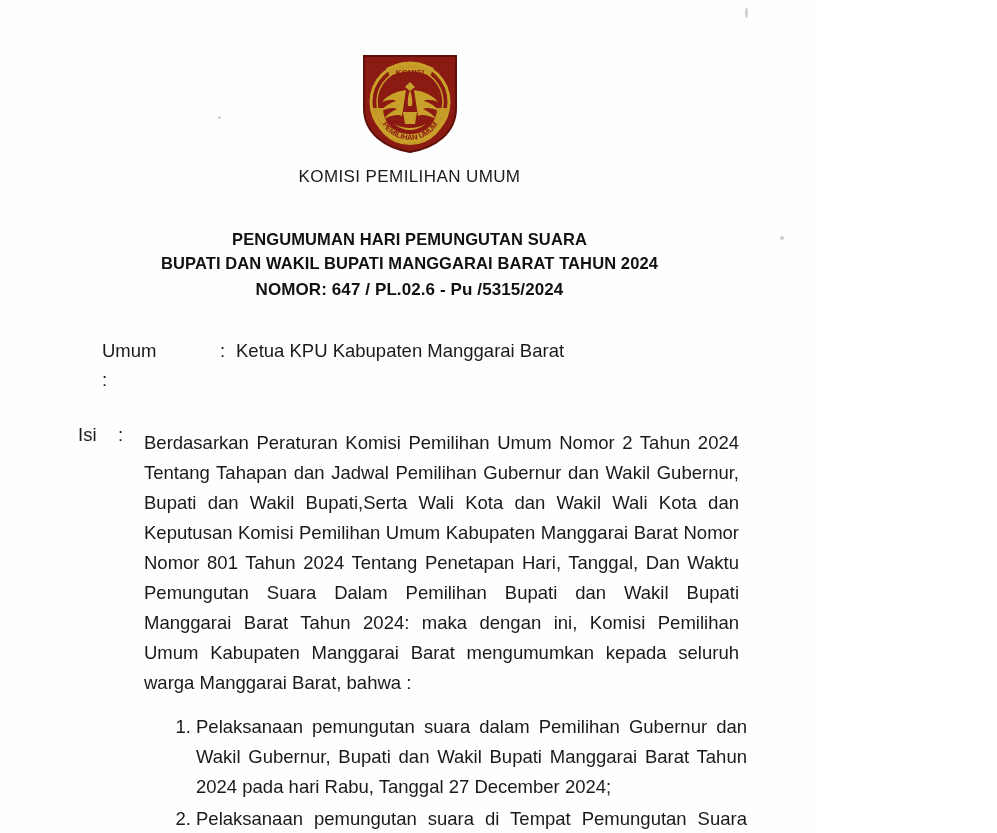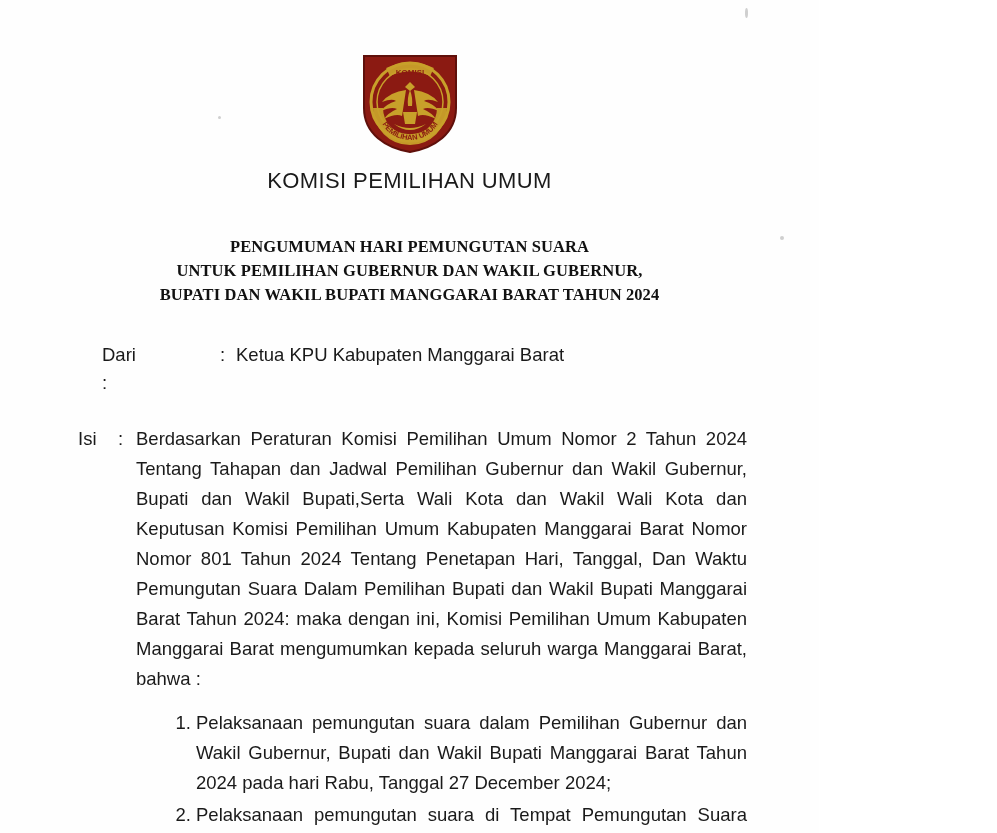--- a/index.html
+++ b/index.html
@@ -36,37 +36,36 @@
   }
   .logo svg { display: block; }
 
   
   .institution {
     text-align: center;
     margin-top: 12px;
     line-height: 1.32;
   }
   .institution .line {
-    font-size: 22px;
+    font-size: 17px;
     letter-spacing: 0.4px;
     color: #1a1a1a;
   }
 
   
   .announcement {
     text-align: center;
     margin-top: 40px;
     font-weight: bold;
     line-height: 1.45;
   }
   .announcement .t-line {
     font-size: 16.5px;
     letter-spacing: 0.1px;
     color: #111111;
-    font-family: Liberation Serif, serif;
   }
   .announcement .t-line.number {
     font-size: 17px;
     margin-top: 2px;
   }
 
   
   .meta {
     margin-top: 34px;
     margin-left: 30px;
@@ -105,21 +104,21 @@
   .isi-sep {
     width: 18px;
     flex: 0 0 18px;
   }
   .isi-body {
     flex: 1 1 auto;
     text-align: justify;
     text-justify: inter-word;
   }
   .isi-body p {
-    margin: 0;
+    margin: 8px;
   }
 
   
   ol.points {
     margin: 14px 0 0 0;
     padding-left: 60px;
     font-size: 18.5px;
     line-height: 1.62;
   }
   ol.points li {
@@ -178,27 +177,27 @@
       </svg>
     </div>
   </div>
 
   <div class="institution">
     <div class="line">KOMISI PEMILIHAN UMUM</div>
   </div>
 
   <div class="announcement">
     <div class="t-line">PENGUMUMAN HARI PEMUNGUTAN SUARA</div>
-    <div class="t-line">UNTUK PEMILIHAN GUBERNUR DAN WAKIL GUBERNUR,</div>
     <div class="t-line">BUPATI DAN WAKIL BUPATI MANGGARAI BARAT TAHUN 2024</div>
+    <div class="t-line number">NOMOR: 647 / PL.02.6 - Pu /5315/2024</div>
   </div>
 
   <div class="meta">
     <div class="meta-row">
-      <div class="meta-label">Dari</div>
+      <div class="meta-label">Umum</div>
       <div class="meta-sep">:</div>
       <div class="meta-value">Ketua KPU Kabupaten Manggarai  Barat</div>
     </div>
     <div class="meta-row">
       <div class="meta-sep">:</div>
     </div>
   </div>
 
   <div class="isi">
     <div class="isi-label">Isi</div>

